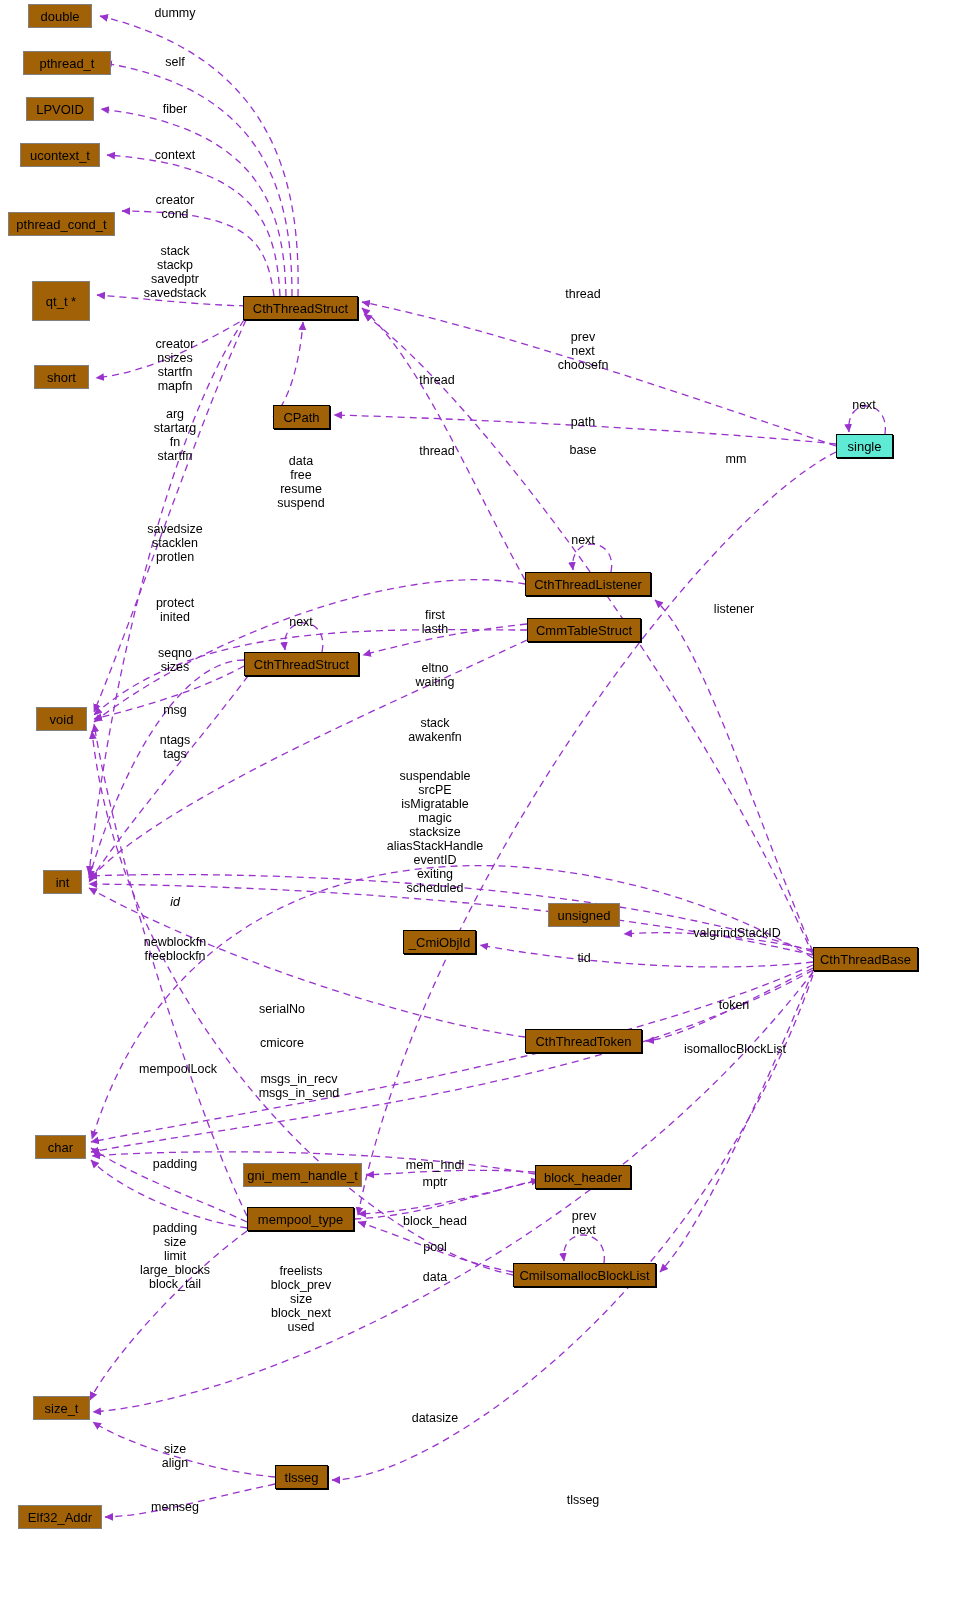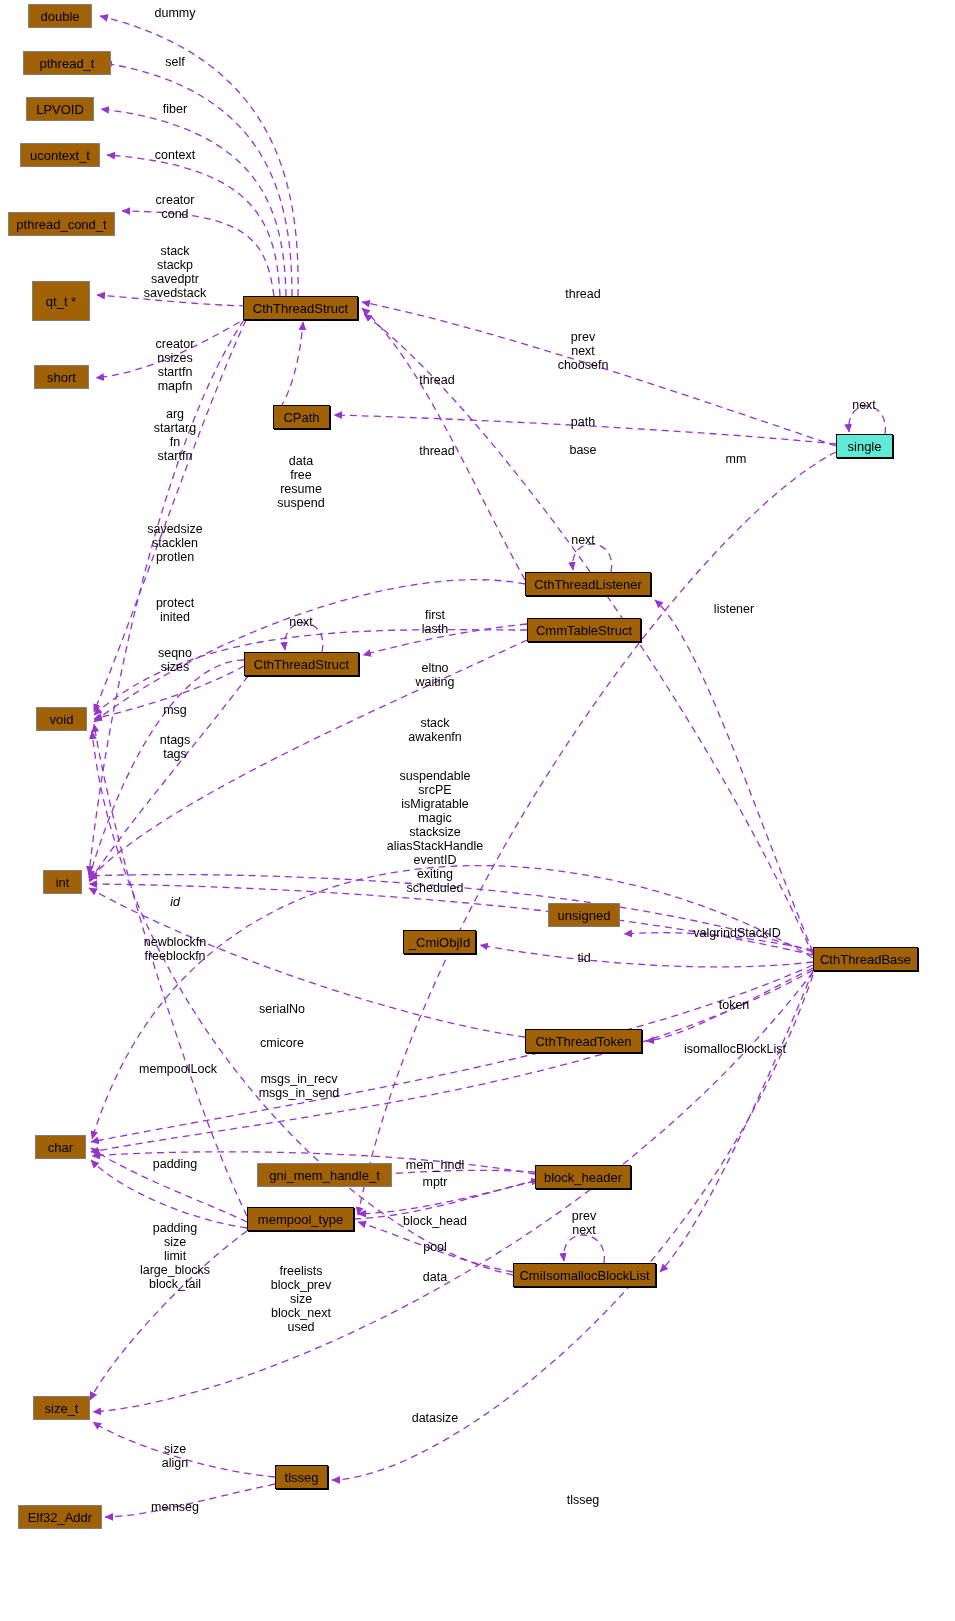--- a/index.html
+++ b/index.html
@@ -189,21 +189,21 @@
       </div>
       <div class="node" style="left: 33px; top: 1396px; width: 57px; height: 24px;">
         <span>size_t</span>
       </div>
       <div class="node" style="left: 18px; top: 1505px; width: 84px; height: 24px;">
         <span>Elf32_Addr</span>
       </div>
       <div class="node" style="left: 548px; top: 903px; width: 72px; height: 24px;">
         <span>unsigned</span>
       </div>
-      <div class="node" style="left: 257px; top: 1163px; width: 135px; height: 24px;">
+      <div class="node" style="left: 243px; top: 1163px; width: 119px; height: 24px;">
         <span>gni_mem_handle_t</span>
       </div>
       <div class="node doc" style="left: 243px; top: 296px; width: 115px; height: 24px;">
         <span>CthThreadStruct</span>
       </div>
       <div class="node doc" style="left: 273px; top: 405px; width: 57px; height: 24px;">
         <span>CPath</span>
       </div>
       <div class="node doc" style="left: 525px; top: 572px; width: 126px; height: 24px;">
         <span>CthThreadListener</span>

